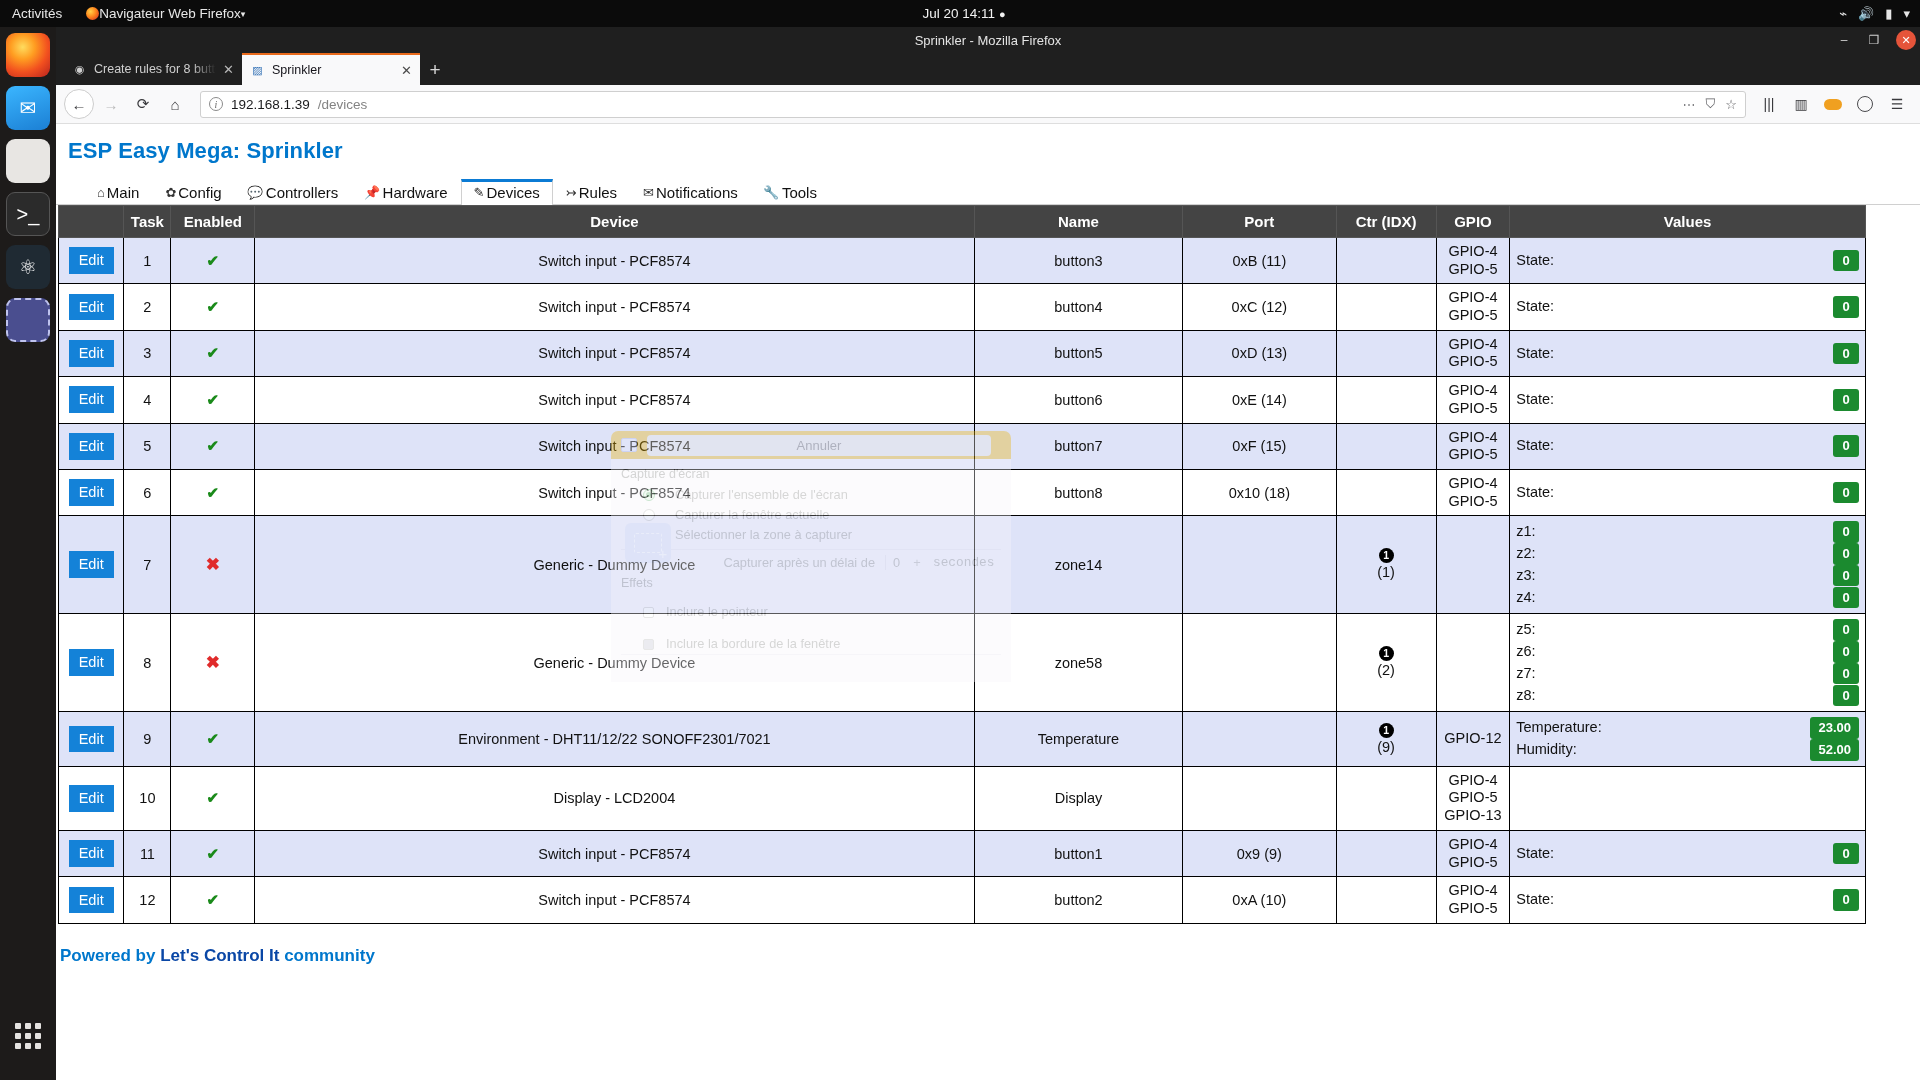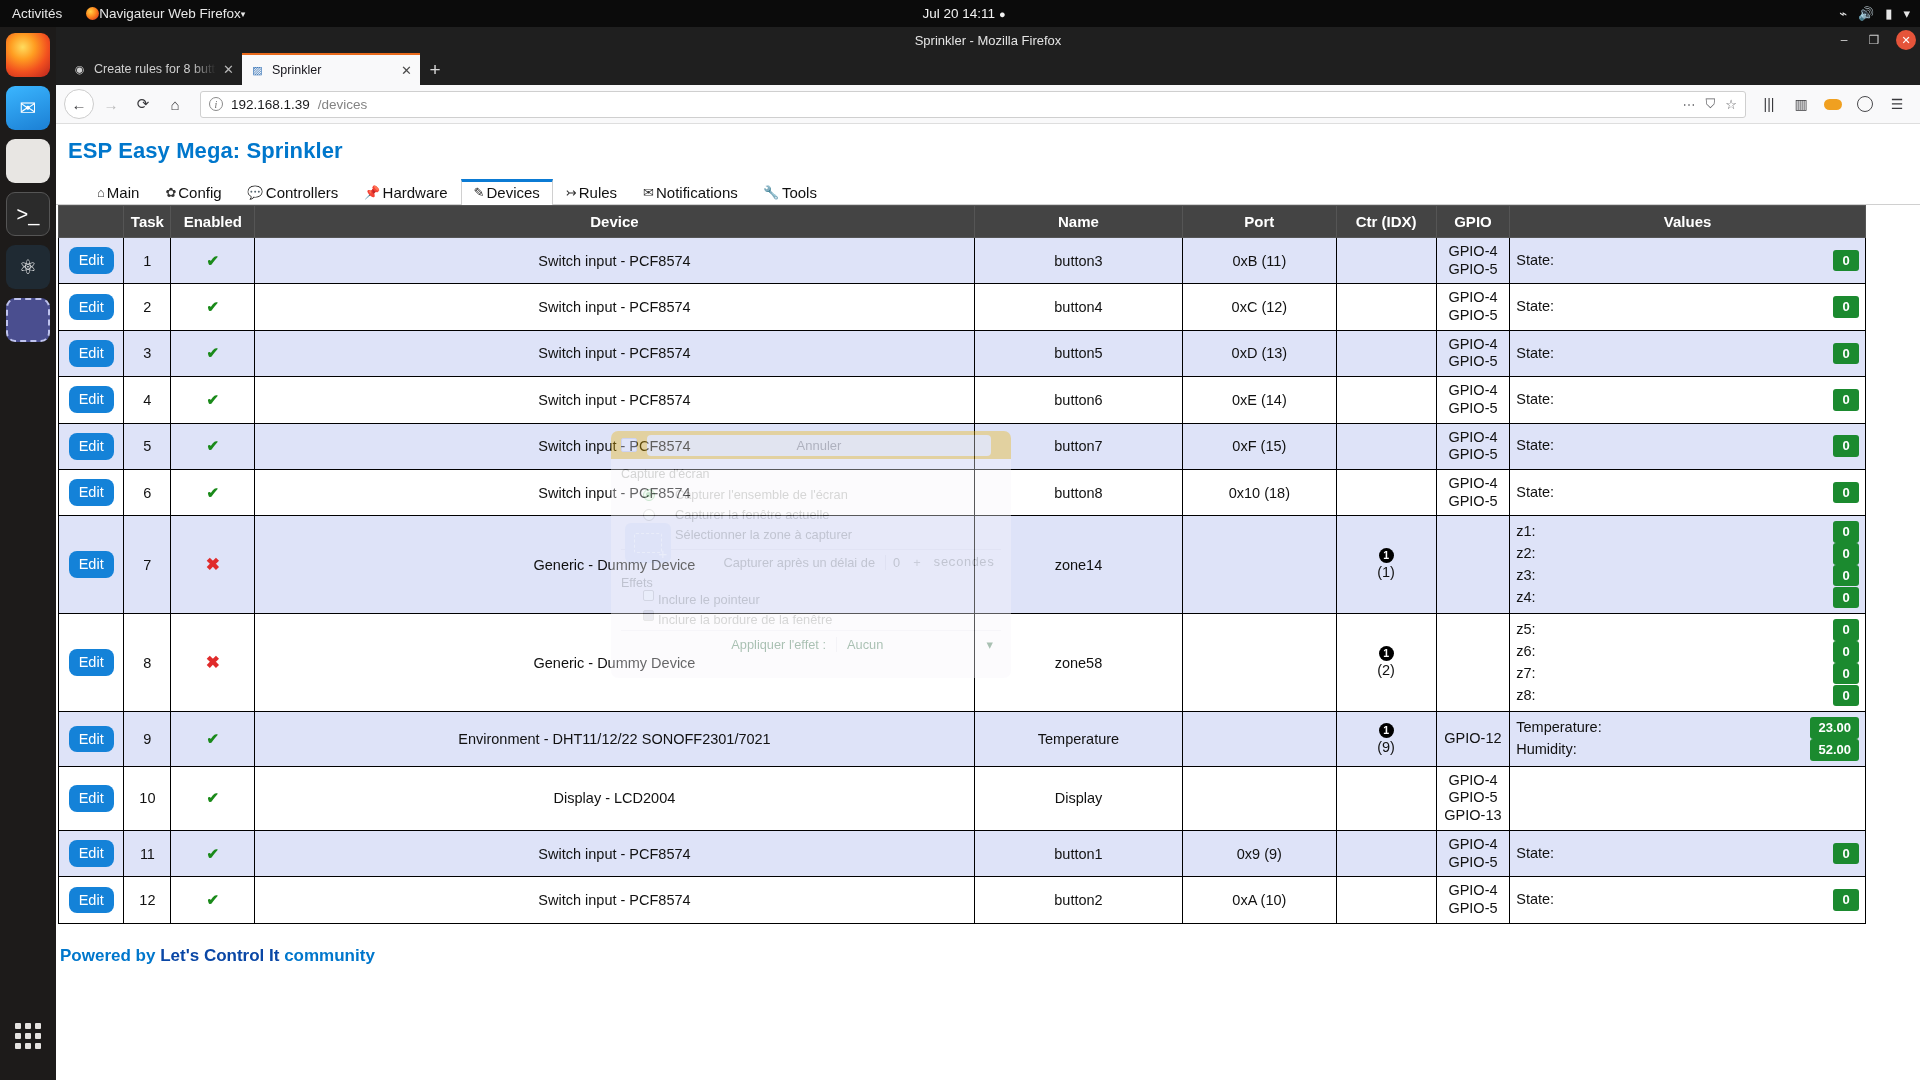--- a/index.html
+++ b/index.html
@@ -191,21 +191,21 @@
     border: 1px solid #555;
   }
   table.devtable td {
     border: 1px solid #000; padding: 5px 6px; text-align: center;
     vertical-align: middle;
   }
   tr.alt td { background: #dee3f8; }
   tr.norm td { background: #ffffff; }
   .btn-edit {
     display: inline-block; background: #1482d8; color: #fff;
-    padding: 5px 10px; border-radius: 8px; font-size: 14.5px;
+    padding: 5px 10px; border-radius: 0; font-size: 14.5px;
     border: none; line-height: 1.15;
   }
   .yes { color: #1a8a1a; font-size: 15px; font-weight: bold; }
   .no  { color: #e02b2b; font-size: 17px; font-weight: bold; }
   .gpio-lines { line-height: 1.22; }
   .ctr-badge {
     display: inline-block; width: 15px; height: 15px; line-height: 15px;
     border-radius: 50%; background: #000; color: #fff; font-size: 10.5px;
     font-weight: bold; text-align: center;
   }
@@ -286,21 +286,21 @@
   }
   .shot-delay {
     display: flex; align-items: center; gap: 0; margin-top: 5px;
     font-size: 12.8px; color: #8f8f8f; border-top: 1px solid #e7e5ef; padding-top: 5px;
   }
   .shot-delay .lab { flex: 1 1 auto; text-align: right; padding-right: 10px; }
   .shot-delay .spin { width: 22px; text-align: center; border-left: 1px solid #e2e0ea; }
   .shot-delay .plus { width: 20px; text-align: center; color: #a6a6a6; }
   .shot-delay .unit { width: 74px; text-align: left; padding-left: 6px; font-family: Liberation Mono, monospace; }
   .shot-section2 { font-size: 12.5px; color: #8a8a8a; margin-top: 6px; }
-  .shot-chkrow { display: flex; gap: 4px; margin-left: 22px; line-height: 1.55;}
+  .shot-chkrow { display: flex; align-items: center; gap: 12px; margin-left: 22px; line-height: 1.55; margin-top: 12px;}
   .chk { width: 11px; height: 11px; border: 1.4px solid #bfbfbf; background: #fff; border-radius: 2px; flex: 0 0 11px;}
   .shot-effect {
     display: flex; align-items: center; gap: 10px; 
     border-top: 1px solid #e7e5ef; padding-top: 6px;
     font-size: 12.8px; color: #14532d;
   }
   .shot-effect .elab { flex: 1 1 auto; text-align: right; }
   .shot-effect .sel {
     width: 165px; border-left: 1px solid #e2e0ea; padding-left: 10px;
     display: flex; align-items: center; justify-content: space-between; padding-right: 8px;

